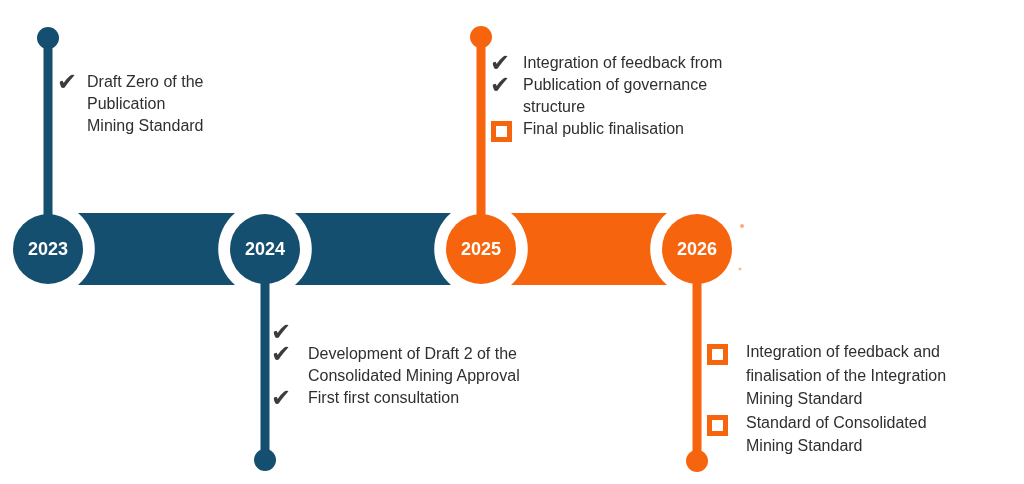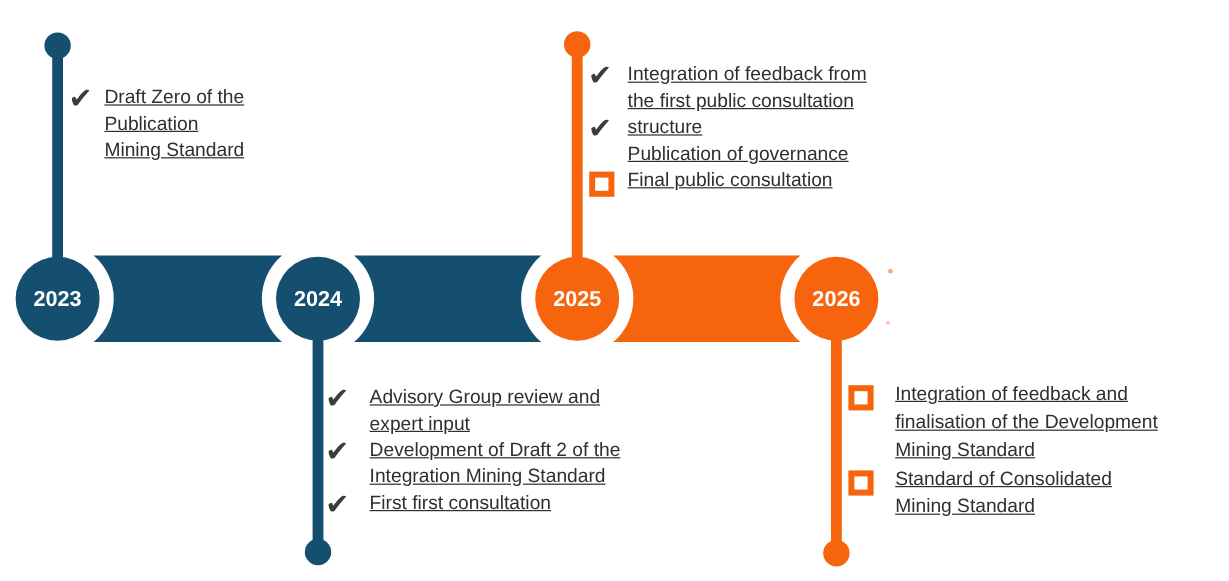--- a/index.html
+++ b/index.html
@@ -28,21 +28,21 @@
     font-family:"DejaVu Sans",sans-serif;
   }
   .square{
     display:block;
     width:11px;height:11px;
     border:5px solid #f6650e;
     background:#ffffff;
     margin-top:3px;margin-left:1px;
     box-sizing:content-box;
   }
-  .lines{font-size:16px;line-height:22px;white-space:nowrap;text-decoration:underline;}
+  .lines{font-size:16px;line-height:22px;white-space:nowrap;}
   
   .b2023 .bcol{width:30px;}
   .b2024 .bcol{width:37px;}
   .b2025 .bcol{width:33px;}
   .b2026 .bcol{width:40px;}
   .b2026 .lines{line-height:23.5px;}
   .b2026 .square{margin-top:4px;}
 </style>
 </head>
 <body>
@@ -91,79 +91,74 @@
     </div>
   </div>
 
   <div class="events b2025" style="left:490px;top:52px;">
     <div class="item">
       <span class="bcol">
           <span class="check">✔</span>
         </span>
       <div class="lines">
         <div>Integration of feedback from</div>
-        <div>the first public consultation</div>
       </div>
     </div>
     <div class="item">
       <span class="bcol">
           <span class="check">✔</span>
         </span>
       <div class="lines">
+        <div>Publication of governance</div>
         <div>structure</div>
-        <div>Publication of governance</div>
       </div>
     </div>
     <div class="item">
       <span class="bcol">
           <span class="square"></span>
         </span>
       <div class="lines">
-        <div>Final public consultation</div>
+        <div>Final public finalisation</div>
       </div>
     </div>
   </div>
 
   <div class="events b2024" style="left:271px;top:321px;">
     <div class="item">
       <span class="bcol">
           <span class="check">✔</span>
         </span>
-      <div class="lines">
-        <div>Advisory Group review and</div>
-        <div>expert input</div>
-      </div>
     </div>
     <div class="item">
       <span class="bcol">
           <span class="check">✔</span>
         </span>
       <div class="lines">
         <div>Development of Draft 2 of the</div>
-        <div>Integration Mining Standard</div>
+        <div>Consolidated Mining Approval</div>
       </div>
     </div>
     <div class="item">
       <span class="bcol">
           <span class="check">✔</span>
         </span>
       <div class="lines">
         <div>First first consultation</div>
       </div>
     </div>
   </div>
 
-  <div class="events b2026" style="left:706px;top:317px;">
+  <div class="events b2026" style="left:706px;top:340px;">
     <div class="item">
       <span class="bcol">
           <span class="square"></span>
         </span>
       <div class="lines">
         <div>Integration of feedback and</div>
-        <div>finalisation of the Development</div>
+        <div>finalisation of the Integration</div>
         <div>Mining Standard</div>
       </div>
     </div>
     <div class="item">
       <span class="bcol">
           <span class="square"></span>
         </span>
       <div class="lines">
         <div>Standard of Consolidated</div>
         <div>Mining Standard</div>

